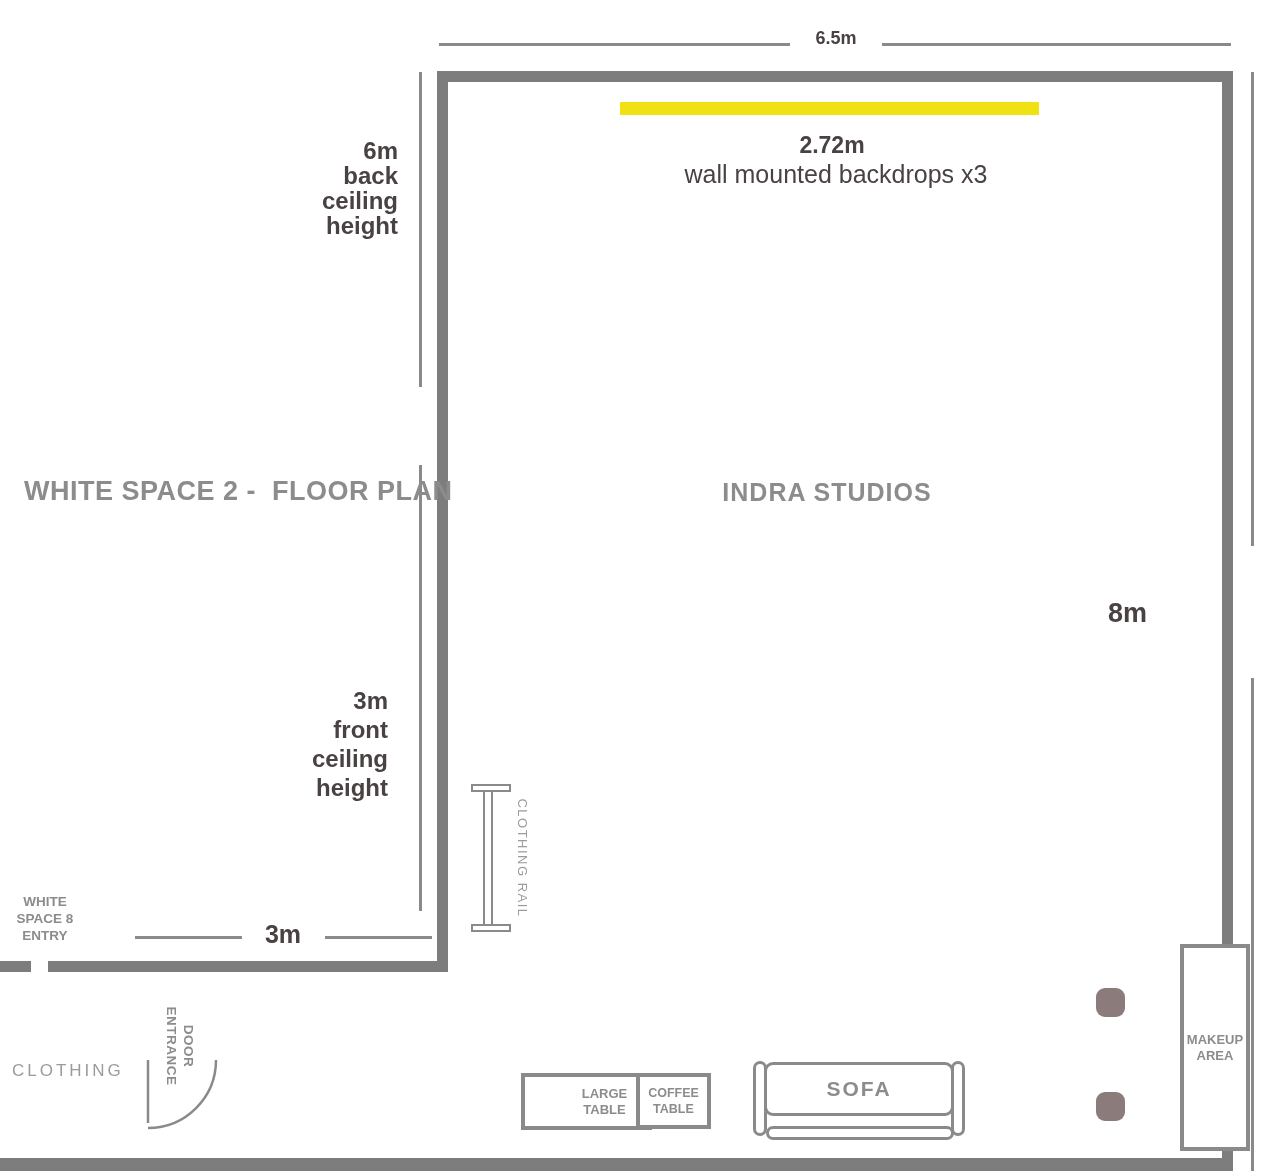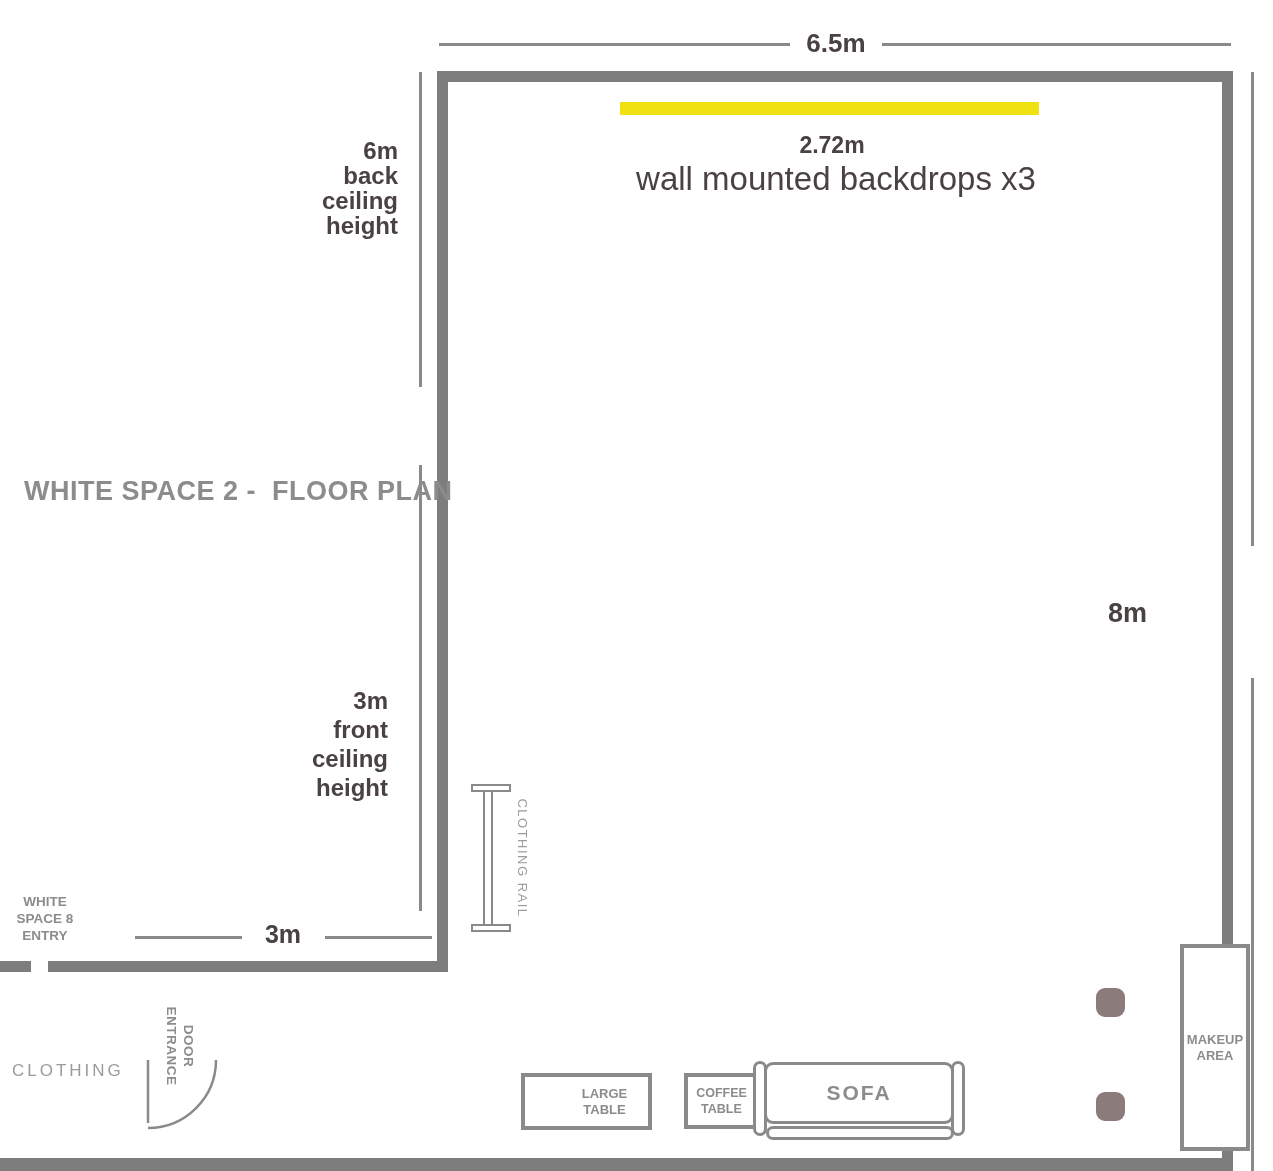--- a/index.html
+++ b/index.html
@@ -39,21 +39,21 @@
 
   <div class="wall" style="left:437px; top:71px; width:796px; height:11px;"></div>
   <div class="wall" style="left:437px; top:71px; width:11px; height:901px;"></div>
   <div class="wall" style="left:1222px; top:71px; width:11px; height:1100px;"></div>
   <div class="wall" style="left:0px; top:1158px; width:1233px; height:13px;"></div>
   <div class="wall" style="left:0px; top:961px; width:31px; height:11px;"></div>
   <div class="wall" style="left:48px; top:961px; width:400px; height:11px;"></div>
 
   <div class="dim" style="left:439px; top:43px; width:351px; height:3px;"></div>
   <div class="dim" style="left:882px; top:43px; width:349px; height:3px;"></div>
-  <div class="txt ctr" style="left:790px; top:28px; width:92px; font-size:26px;">6.5m</div>
+  <div class="txt ctr" style="left:790px; top:28px; width:92px; font-size:18px;">6.5m</div>
 
   <div class="dim" style="left:419px; top:72px; width:3px; height:315px;"></div>
   <div class="dim" style="left:419px; top:465px; width:3px; height:446px;"></div>
   <div class="txt rgt ml" style="left:198px; top:138px; width:200px; font-size:24px; line-height:25px;">6m
 back
 ceiling
 height</div>
   <div class="txt rgt ml" style="left:188px; top:686px; width:200px; font-size:24px; line-height:29px;">3m
 front
 ceiling
@@ -62,49 +62,50 @@
   <div class="dim" style="left:1251px; top:72px; width:3px; height:474px;"></div>
   <div class="dim" style="left:1251px; top:678px; width:3px; height:493px;"></div>
   <div class="txt" style="left:1108px; top:598px; font-size:27px;">8m</div>
 
   <div class="dim" style="left:135px; top:936px; width:107px; height:3px;"></div>
   <div class="dim" style="left:325px; top:936px; width:107px; height:3px;"></div>
   <div class="txt ctr" style="left:243px; top:920px; width:80px; font-size:25px;">3m</div>
 
   <div class="backdrop-bar" style="left:620px; top:102px; width:419px; height:13px;"></div>
   <div class="txt ctr" style="left:732px; top:132px; width:200px; font-size:23px;">2.72m</div>
-  <div class="txt ctr" style="left:636px; top:160px; width:400px; font-size:33px; font-weight:normal;text-align:center;">wall mounted backdrops x3</div>
+  <div class="txt ctr" style="left:636px; top:160px; width:400px; font-size:25px; font-weight:normal;text-align:center;">wall mounted backdrops x3</div>
 
   <div class="txt gray" style="left:24px; top:476px; font-size:27px; letter-spacing:0.5px; white-space:pre;">WHITE SPACE 2 -  FLOOR PLAN</div>
+  <div class="txt gray ctr" style="left:677px; top:478px; width:300px; font-size:25px; letter-spacing:1px;">INDRA STUDIOS</div>
 
   <div class="txt gray ctr ml" style="left:8px; top:893px; width:74px; font-size:13.5px; line-height:17px;">WHITE
 SPACE 8
 ENTRY</div>
   <div class="txt light" style="left:12px; top:1061px; font-size:17px; letter-spacing:3px;">CLOTHING</div>
 
   <div class="txt gray ctr ml rot90" style="left:115px; top:1029px; width:130px; height:34px; font-size:13.5px; line-height:17px; letter-spacing:0.5px;">DOOR
 ENTRANCE</div>
   <svg class="abs" style="left:140px; top:1055px;" width="90" height="85" viewBox="0 0 90 85">
     <path d="M 8 5 V 68" fill="none" stroke="#8a8a8a" stroke-width="2.5"></path>
     <path d="M 76 5 A 68 68 0 0 1 8 73" fill="none" stroke="#8a8a8a" stroke-width="2.5"></path>
   </svg>
 
   <div class="rail-part" style="left:471px; top:784px; width:40px; height:8px;"></div>
   <div class="rail-part" style="left:483px; top:790px; width:10px; height:137px;"></div>
   <div class="rail-part" style="left:471px; top:924px; width:40px; height:8px;"></div>
   <div class="txt light ctr rot90" style="left:462px; top:850px; width:120px; height:16px; font-size:13px; letter-spacing:1.5px;">CLOTHING RAIL</div>
 
   <div class="furn" style="left:521px; top:1073px; width:131px; height:57px;padding-left:36px;">LARGE
 TABLE</div>
-  <div class="furn" style="left:684px; top:1073px; width:75px; height:56px; font-size:12.5px;">COFFEE
+  <div class="furn" style="left:636px; top:1073px; width:75px; height:56px; font-size:12.5px;">COFFEE
 TABLE</div>
 
   <div class="sofa-part" style="left:753px; top:1061px; width:14px; height:75px; border-radius:7px;"></div>
   <div class="sofa-part" style="left:951px; top:1061px; width:14px; height:75px; border-radius:7px;"></div>
-  <div class="sofa-part" style="left:764px; top:1062px; width:190px; height:62px; border-radius:9px; display:flex; align-items:center; justify-content:center;">
+  <div class="sofa-part" style="left:764px; top:1062px; width:190px; height:54px; border-radius:9px; display:flex; align-items:center; justify-content:center;">
     <span class="gray" style="font-size:21px; font-weight:bold; letter-spacing:2px;">SOFA</span>
   </div>
   <div class="sofa-part" style="left:766px; top:1126px; width:188px; height:14px; border-radius:7px;"></div>
 
   <div class="furn" style="left:1134px; top:944px; width:70px; height:207px;margin-left:46px;">MAKEUP
 AREA</div>
   <div class="stool" style="left:1096px; top:988px;"></div>
   <div class="stool" style="left:1096px; top:1092px;"></div>
 
 </div>

